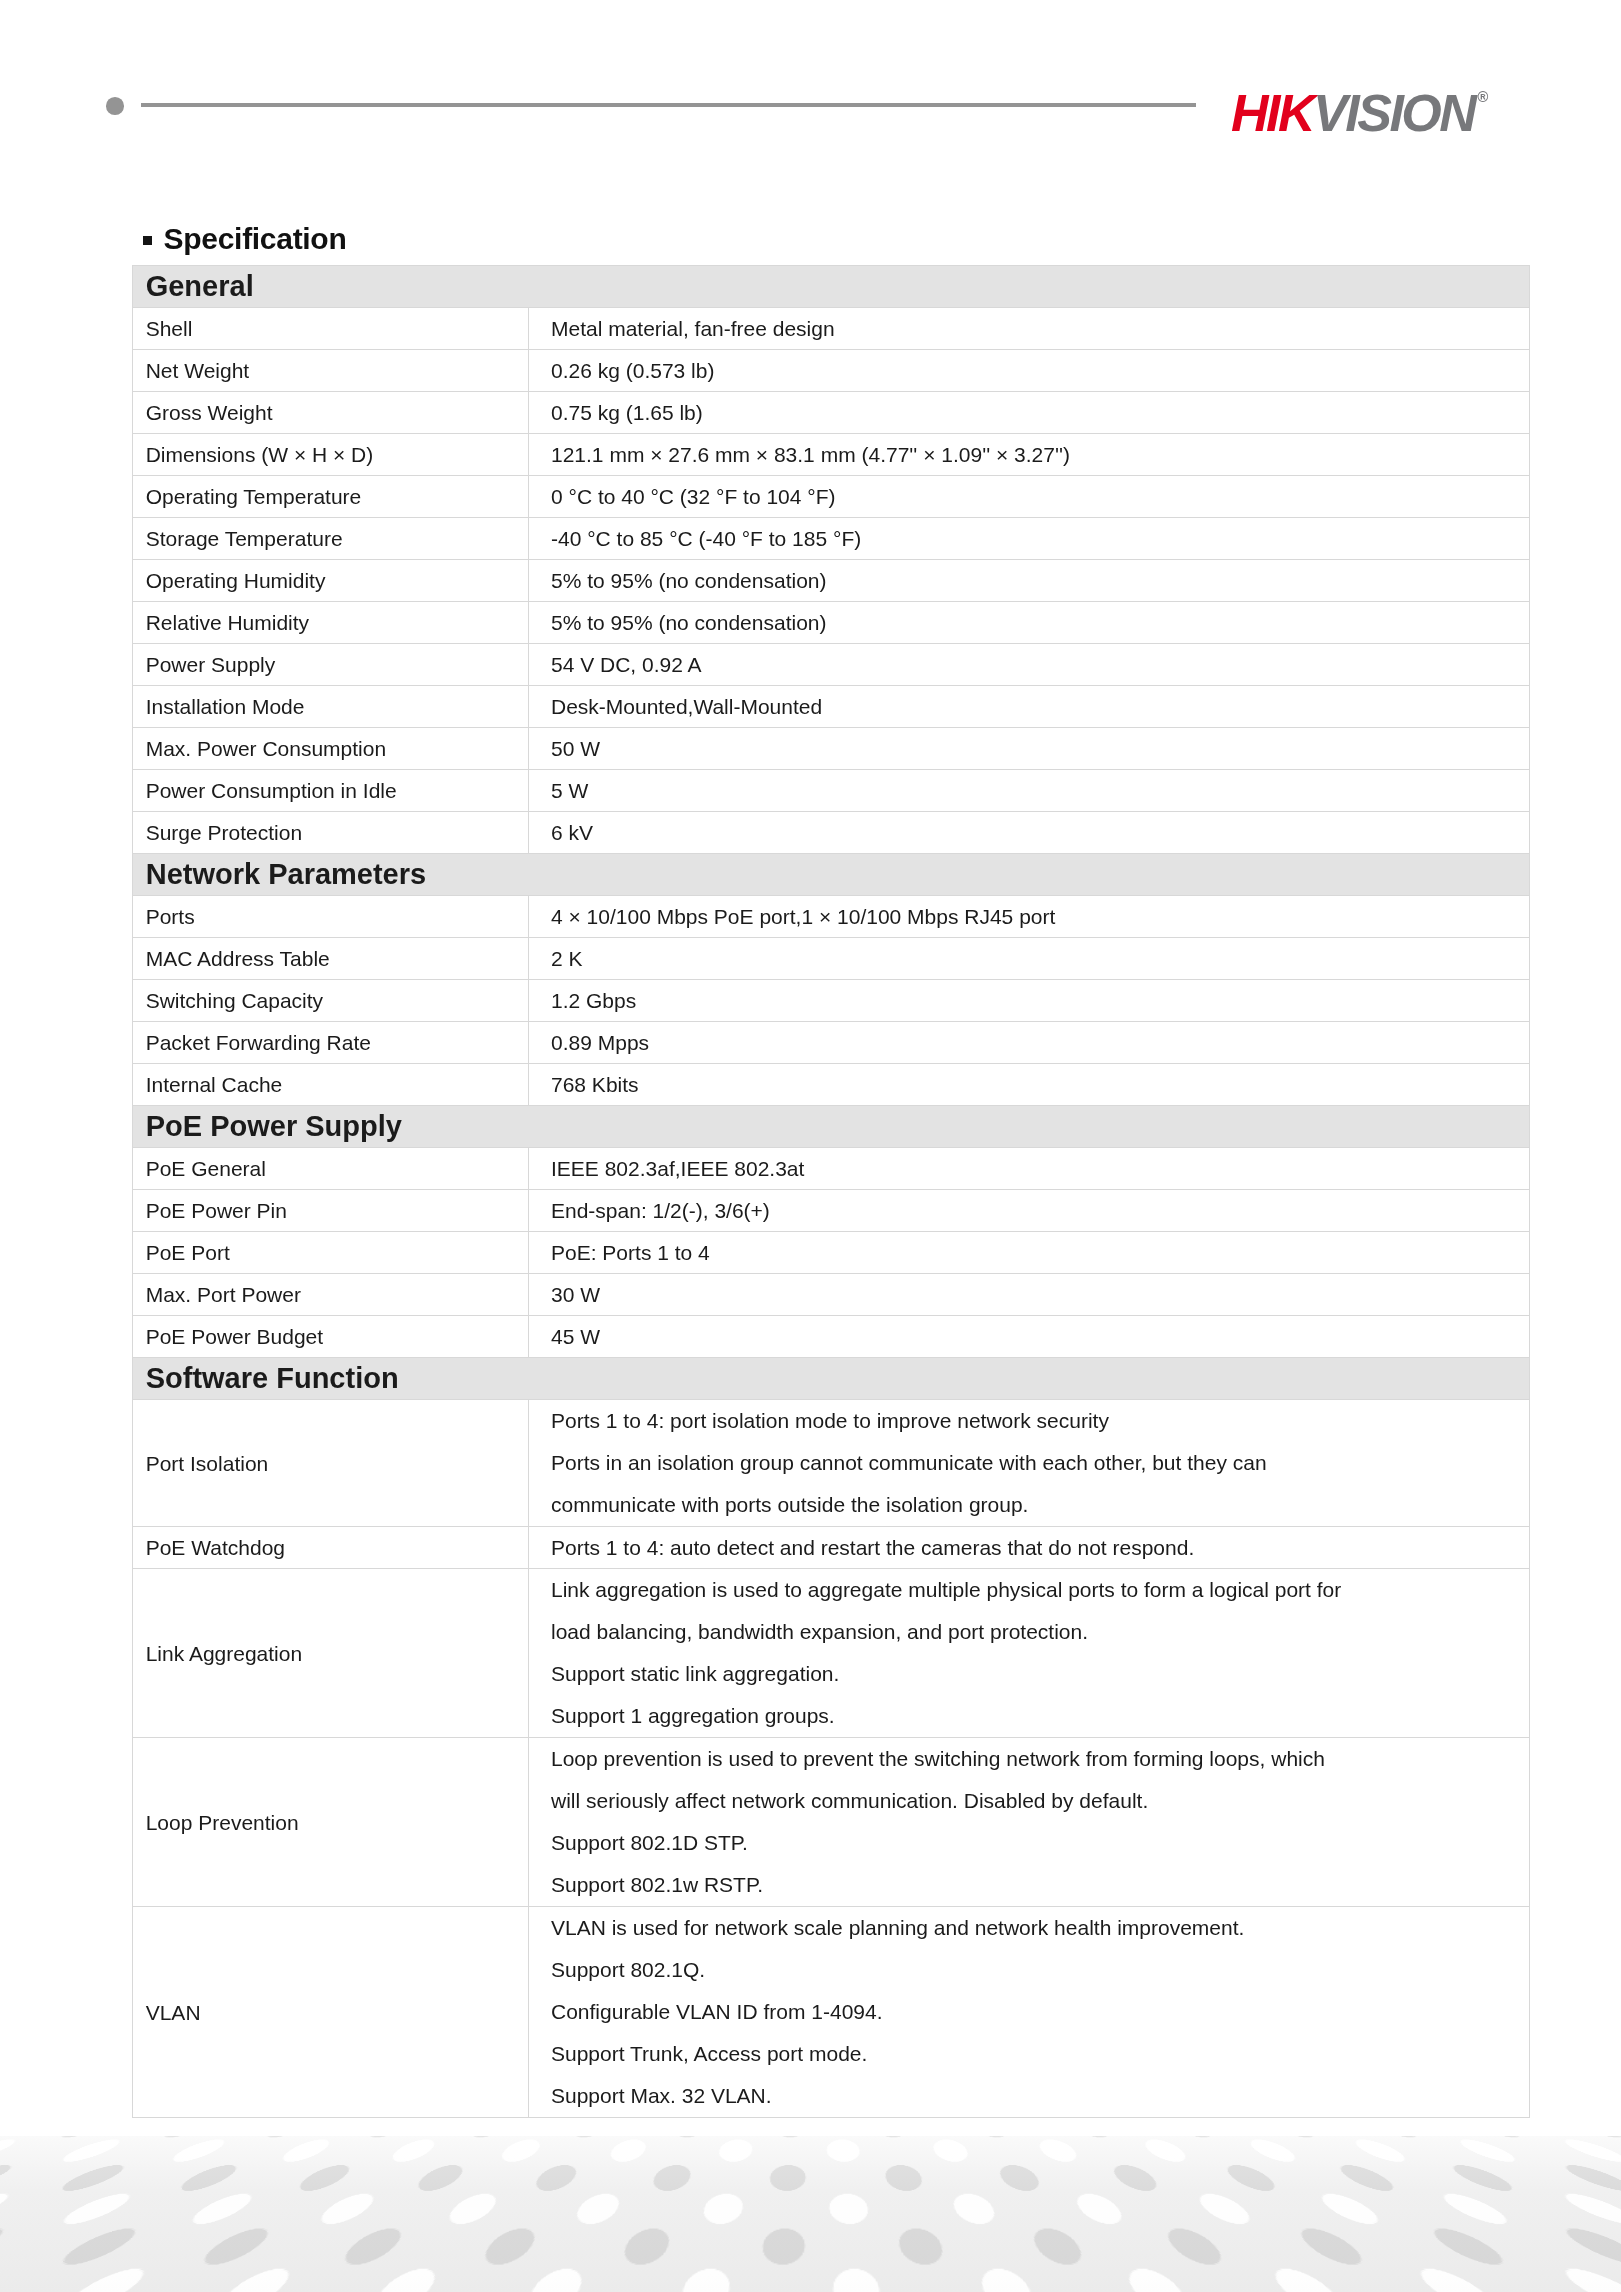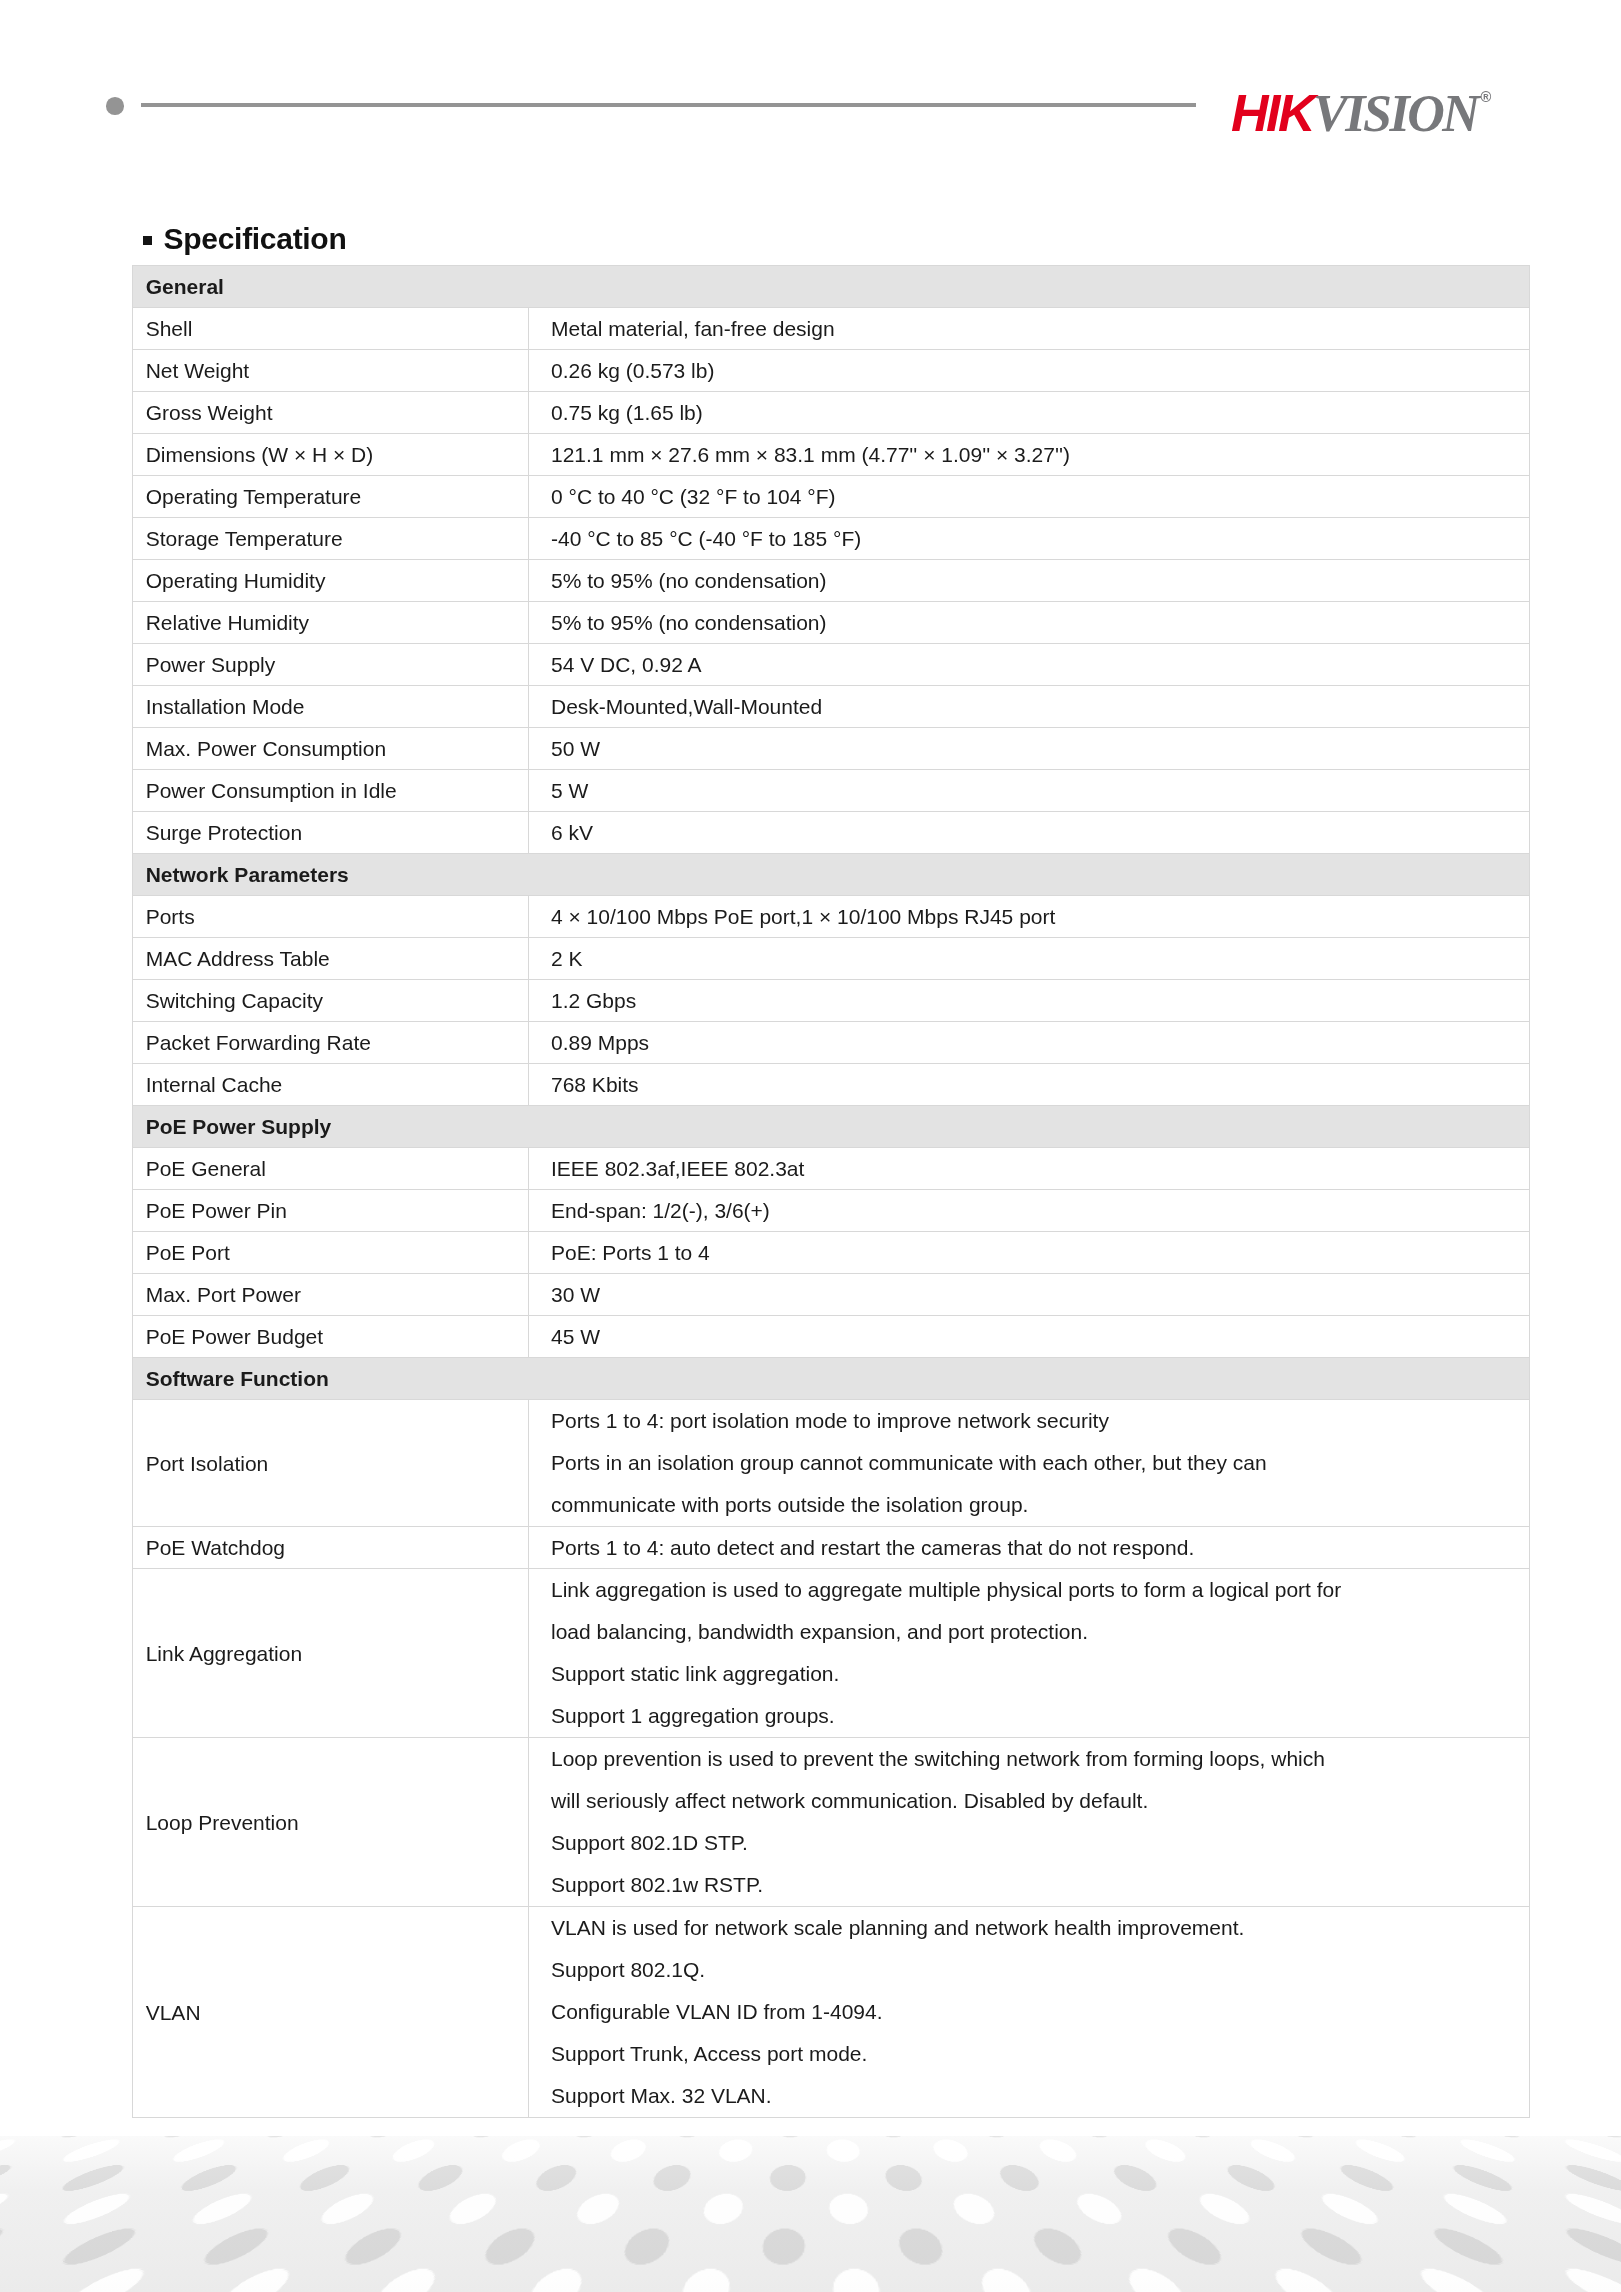--- a/index.html
+++ b/index.html
@@ -31,21 +31,21 @@
     width:1055px;height:3.9px;
     background:var(--rule-gray);
   }
   .brand-logo{
     position:absolute;left:1231px;top:69px;
     font-style:italic;font-weight:bold;
     font-size:52px;letter-spacing:-2.5px;
     white-space:nowrap;line-height:57px;
   }
   .brand-logo .hik{color:var(--brand-red);}
-  .brand-logo .vision{color:var(--brand-gray);font-family:Liberation Serif, serif;}
+  .brand-logo .vision{color:var(--brand-gray);}
   .brand-logo .reg{
     display:inline-block;
     font-size:14.7px;color:var(--brand-gray);
     vertical-align:29px;letter-spacing:0;margin-left:2.9px;
     font-weight:bold;
   }
 
   
   .title-block{
     position:absolute;left:143px;top:222px;
@@ -67,21 +67,21 @@
     border-collapse:collapse;table-layout:fixed;
     font-size:21px;color:var(--text);
   }
   .spec-table td{
     border:1px solid var(--row-border);
     padding:0;vertical-align:middle;
     overflow:hidden;
   }
   .spec-table .section-row td{
     background:var(--section-bg);
-    font-weight:bold;font-size:21px;
+    font-weight:bold;font-size:29px;
     line-height:41px;
     padding-left:12.7px;
     border-left:1px solid var(--row-border);
     border-right:1px solid var(--row-border);
     margin-left:41px;
   }
   .spec-table .label-cell{
     line-height:41px;
     padding-left:12.7px;
     margin-left:24px;

